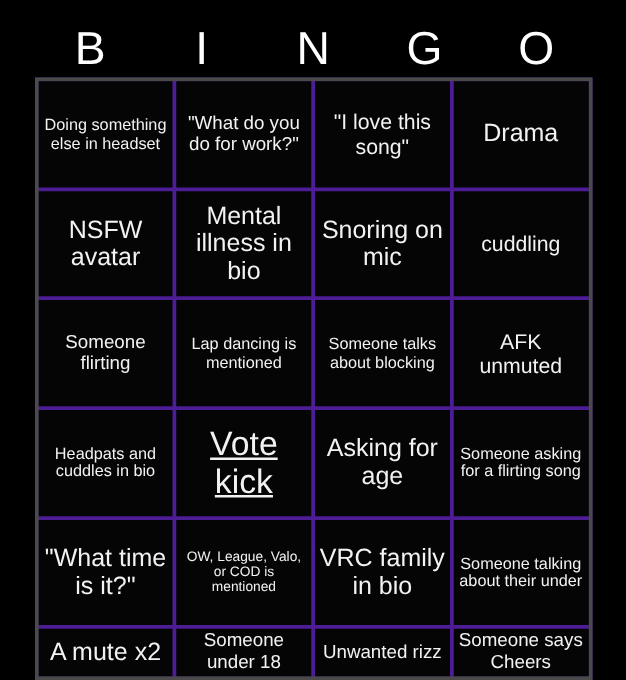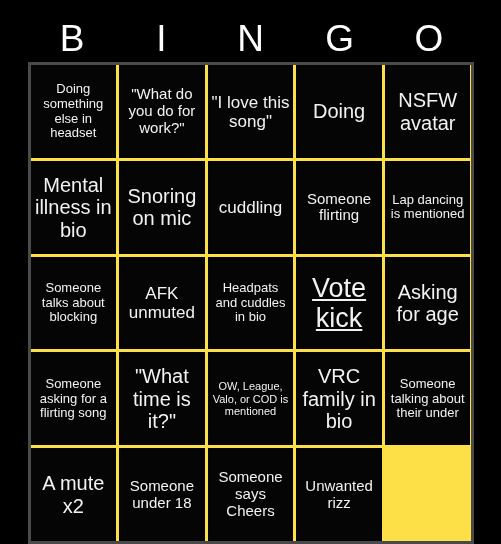--- a/index.html
+++ b/index.html
@@ -37,23 +37,23 @@
     color: #ffffff;
     letter-spacing: 0px;
     user-select: none;
   }
 
   
   #bingo-grid {
     width: 446px;
     height: 539px;
     display: grid;
-    grid-template-columns: repeat(5, 1fr);
+    grid-template-columns: repeat(4, 1fr);
     grid-template-rows: repeat(5, 1fr);
-    background: #fde047;
+    background: #4c1d95;
     border: 3px solid #4a4a4a;
     gap: 3px;
   }
 
   .bingo-cell {
     background: #050505;
     color: #f2f2f2;
     display: flex;
     align-items: center;
     justify-content: center;
@@ -81,34 +81,34 @@
     <div class="header-letter">I</div>
     <div class="header-letter">N</div>
     <div class="header-letter">G</div>
     <div class="header-letter">O</div>
   </div>
 
 <div id="bingo-grid">
     <div class="bingo-cell fs-sm">Doing something else in headset</div>
     <div class="bingo-cell fs-md">"What do you do for work?"</div>
     <div class="bingo-cell fs-lg">"I love this song"</div>
-    <div class="bingo-cell fs-xl">Doing</div>
+    <div class="bingo-cell fs-xl">Drama</div>
     <div class="bingo-cell fs-xl">NSFW avatar</div>
     <div class="bingo-cell fs-xl">Mental illness in bio</div>
     <div class="bingo-cell fs-xl">Snoring on mic</div>
     <div class="bingo-cell fs-lg">cuddling</div>
     <div class="bingo-cell fs-md">Someone flirting</div>
     <div class="bingo-cell fs-sm">Lap dancing is mentioned</div>
     <div class="bingo-cell fs-sm">Someone talks about blocking</div>
     <div class="bingo-cell fs-lg">AFK unmuted</div>
     <div class="bingo-cell fs-sm">Headpats and cuddles in bio</div>
     <div class="bingo-cell fs-xxl">Vote kick</div>
     <div class="bingo-cell fs-xl">Asking for age</div>
     <div class="bingo-cell fs-sm">Someone asking for a flirting song</div>
     <div class="bingo-cell fs-xl">"What time is it?"</div>
     <div class="bingo-cell fs-xs">OW, League, Valo, or COD is mentioned</div>
     <div class="bingo-cell fs-xl">VRC family in bio</div>
     <div class="bingo-cell fs-sm">Someone talking about their under</div>
     <div class="bingo-cell fs-xl">A mute x2</div>
     <div class="bingo-cell fs-md">Someone under 18</div>
+    <div class="bingo-cell fs-md">Unwanted rizz</div>
     <div class="bingo-cell fs-md">Someone says Cheers</div>
-    <div class="bingo-cell fs-md">Unwanted rizz</div>
   </div>
 
 </body></html>

